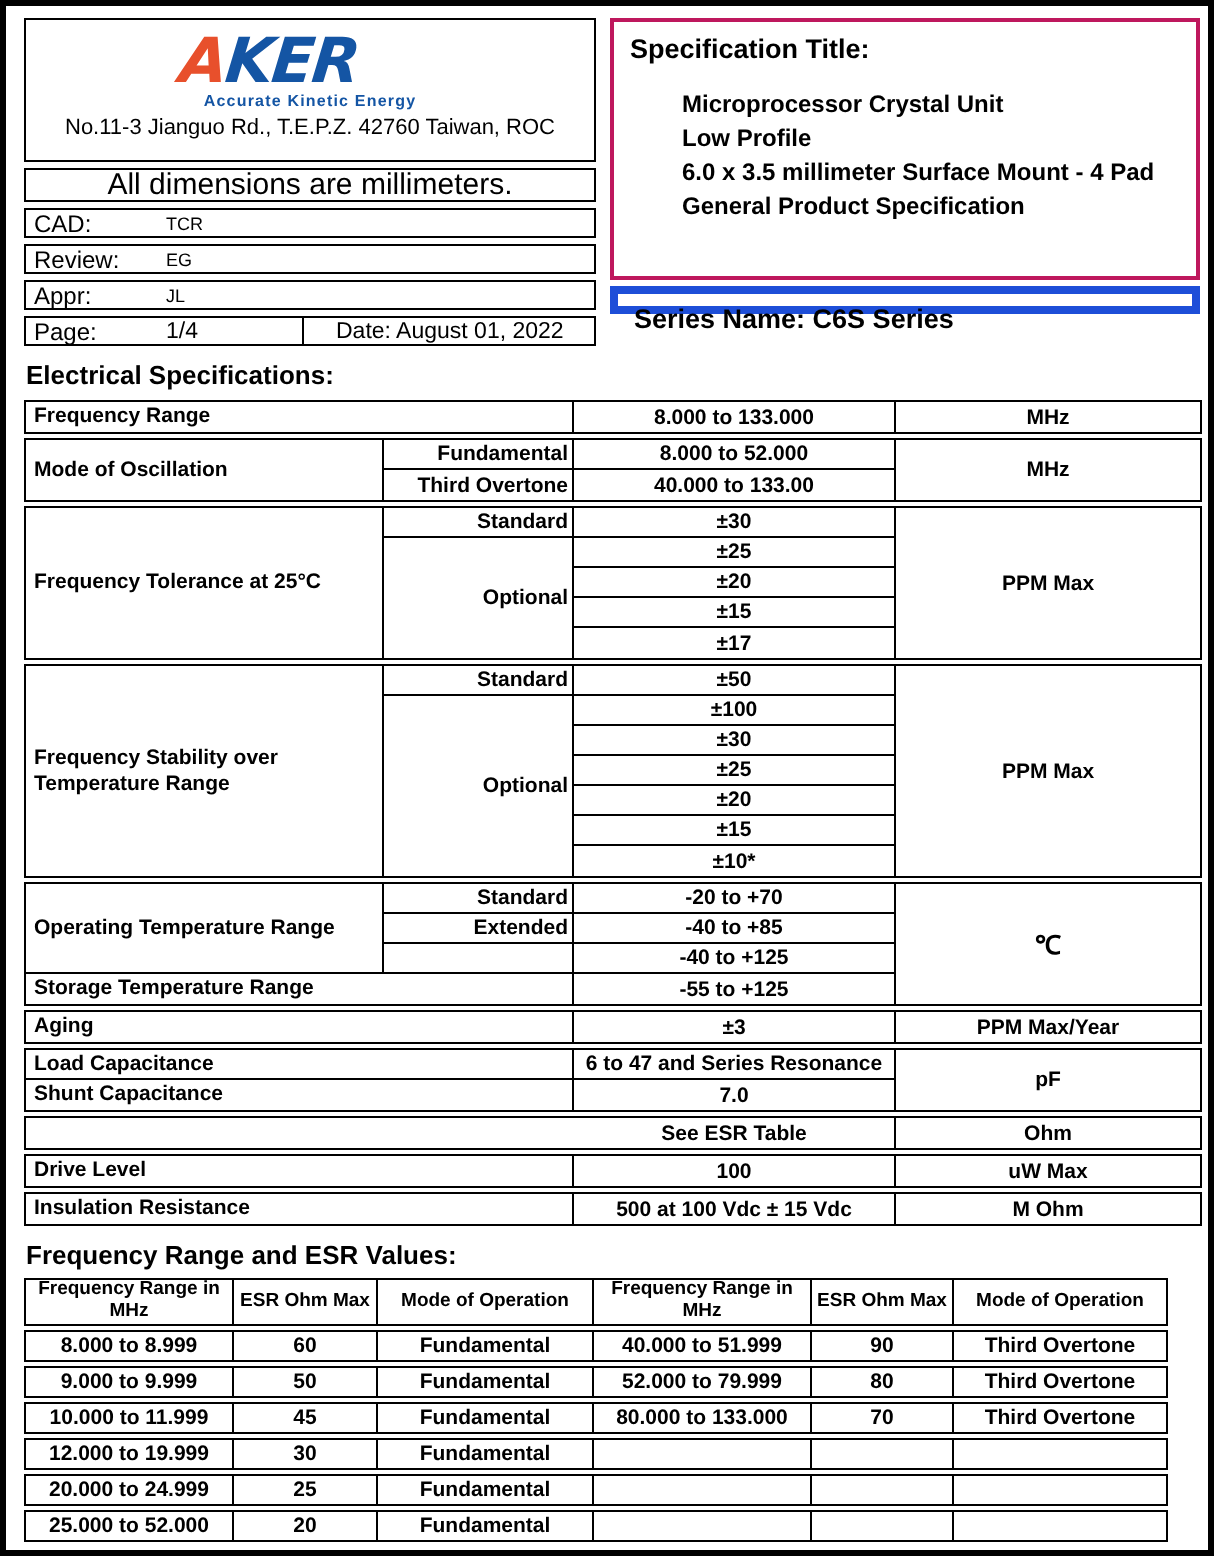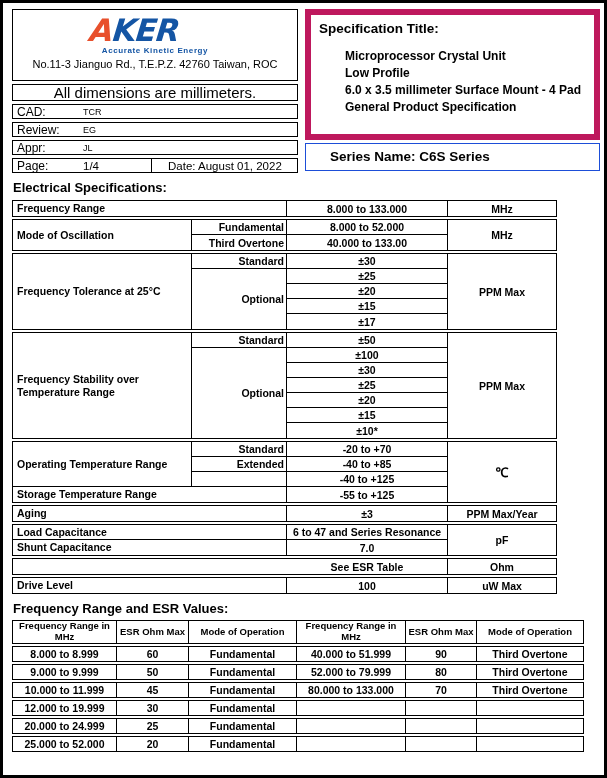--- a/index.html
+++ b/index.html
@@ -12,28 +12,28 @@
   .logo-box { border:1px solid #000; height:72px; text-align:center; padding-top:2px; }
   .logo-svg { display:block; margin:0 auto; }
   .tagline { font-size:8px; font-weight:bold; letter-spacing:0.6px; margin-top:-2px; }
   .address { font-size:11px; margin-top:3px; }
   .dims-box { border:1px solid #000; height:17px; margin-top:3px; text-align:center; font-size:15px; line-height:15px; }
   .info-row { border:1px solid #000; height:15px; margin-top:3px; display:grid; grid-template-columns:70px 68px 1fr; align-items:center; }
   .info-label { font-size:12px; padding-left:4px; }
   .info-value { font-size:9px; text-align:left; }
   .info-value.big { font-size:11.5px; }
   .date-cell { border-left:1px solid #000; height:100%; font-size:11.5px; padding-left:16px; display:flex; align-items:center; }
-  .spec-box { border:6px solid #be185d; height:131px; padding:6px 8px 0 8px; }
+  .spec-box { border:2px solid #be185d; height:131px; padding:6px 8px 0 8px; }
   .spec-heading { font-size:13.5px; font-weight:bold; }
   .spec-lines { margin:12px 0 0 26px; }
   .spec-line { font-size:12px; font-weight:bold; line-height:17px; }
-  .series-box { border:1px solid #1d4ed8; height:28px; margin-top:3px; font-size:13.5px; font-weight:bold; line-height:26px; padding-left:24px; }
+  .series-box { border:4px solid #1d4ed8; height:14px; margin-top:3px; font-size:13.5px; font-weight:bold; line-height:26px; padding-left:8px; }
 
   
-  .main { position:absolute; left:9px; top:177px; width:545px; }
+  .main { position:absolute; left:9px; top:177px; width:589px; }
   .section-heading { font-size:13px; font-weight:bold; margin:0 0 5px 1px; }
   .section-heading.second { margin-top:7px; margin-bottom:4px; }
 
   .egroup { display:grid; grid-template-columns:179px 95px 161px 1fr; border:1px solid #000; margin-bottom:2px; background:#fff; }
   .ecell { display:flex; align-items:center; justify-content:center; font-weight:bold; font-size:10.5px;
            border-right:1px solid #000; border-bottom:1px solid #000; white-space:nowrap; padding:0 2px; }
   .ecell.wrap { white-space:normal; line-height:1.2; }
   .ecell.align-left { justify-content:flex-start; padding-left:4px; }
   .ecell.align-right { justify-content:flex-end; padding-right:2px; }
   .ecell.last-col { border-right:none; }
@@ -165,20 +165,25 @@
         </div>
         <div class="egroup" style="grid-template-rows: repeat(1, 15px);">
           <div class="ecell last-row" style="grid-area: 1 / 3 / span 1 / span 1;">See ESR Table</div>
           <div class="ecell last-col last-row" style="grid-area: 1 / 4 / span 1 / span 1;">Ohm</div>
         </div>
         <div class="egroup" style="grid-template-rows: repeat(1, 15px);">
           <div class="ecell align-left wrap last-row" style="grid-area: 1 / 1 / span 1 / span 2;">Drive Level</div>
           <div class="ecell last-row" style="grid-area: 1 / 3 / span 1 / span 1;">100</div>
           <div class="ecell last-col last-row" style="grid-area: 1 / 4 / span 1 / span 1;">uW Max</div>
         </div>
+        <div class="egroup" style="grid-template-rows: repeat(1, 15px);">
+          <div class="ecell align-left wrap last-row" style="grid-area: 1 / 1 / span 1 / span 2;">Insulation Resistance</div>
+          <div class="ecell last-row" style="grid-area: 1 / 3 / span 1 / span 1;">500 at 100 Vdc ± 15 Vdc</div>
+          <div class="ecell last-col last-row" style="grid-area: 1 / 4 / span 1 / span 1;">M Ohm</div>
+        </div>
       </div>
 
     <div class="section-heading second">Frequency Range and ESR Values:</div>
     <div class="esr-table" id="esr-table">
         <div class="esr-row head">
           <div class="esr-cell">Frequency Range in MHz</div>
           <div class="esr-cell">ESR Ohm Max</div>
           <div class="esr-cell">Mode of Operation</div>
           <div class="esr-cell">Frequency Range in MHz</div>
           <div class="esr-cell">ESR Ohm Max</div>

